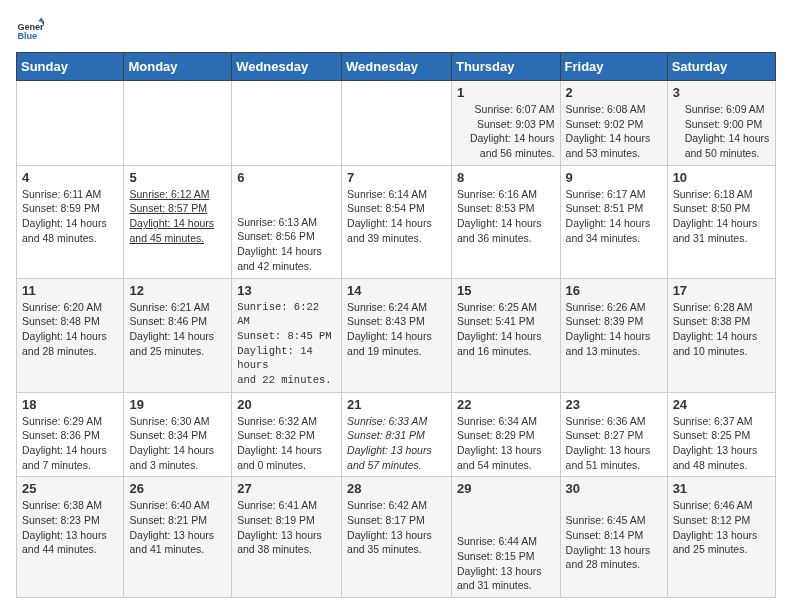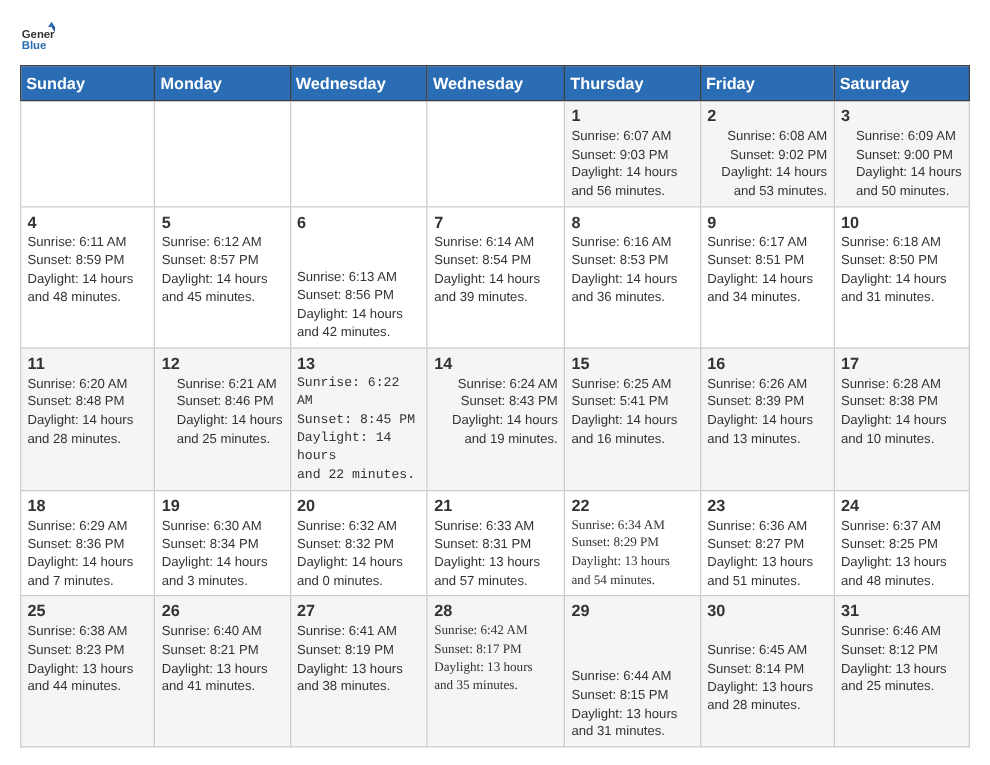--- a/index.html
+++ b/index.html
@@ -126,28 +126,28 @@
       </tr>
   </thead>
   <tbody id="calendar-body">
       <tr>
         <td class="empty-cell"></td>
         <td class="empty-cell"></td>
         <td class="empty-cell"></td>
         <td class="empty-cell"></td>
         <td>
           <span class="day-num">1</span>
-          <div class="day-info" style="white-space: pre-line;">Sunrise: 6:07 AM
+          <div class="day-info" style="white-space: pre-line; text-align: right;">Sunrise: 6:07 AM
 Sunset: 9:03 PM
 Daylight: 14 hours
 and 56 minutes.</div>
         </td>
         <td>
           <span class="day-num">2</span>
-          <div class="day-info" style="white-space: pre-line; text-align: right;">Sunrise: 6:08 AM
+          <div class="day-info" style="white-space: pre-line;">Sunrise: 6:08 AM
 Sunset: 9:02 PM
 Daylight: 14 hours
 and 53 minutes.</div>
         </td>
         <td>
           <span class="day-num">3</span>
           <div class="day-info" style="white-space: pre-line; margin-left: 12px;">Sunrise: 6:09 AM
 Sunset: 9:00 PM
 Daylight: 14 hours
 and 50 minutes.</div>
@@ -156,21 +156,21 @@
       <tr>
         <td>
           <span class="day-num">4</span>
           <div class="day-info" style="white-space: pre-line;">Sunrise: 6:11 AM
 Sunset: 8:59 PM
 Daylight: 14 hours
 and 48 minutes.</div>
         </td>
         <td>
           <span class="day-num">5</span>
-          <div class="day-info" style="white-space: pre-line;">Sunrise: 6:12 AM
+          <div class="day-info" style="white-space: pre-line; text-decoration: underline;">Sunrise: 6:12 AM
 Sunset: 8:57 PM
 Daylight: 14 hours
 and 45 minutes.</div>
         </td>
         <td>
           <span class="day-num">6</span>
           <div class="day-info" style="white-space: pre-line; margin-top: 30px;">Sunrise: 6:13 AM
 Sunset: 8:56 PM
 Daylight: 14 hours
 and 42 minutes.</div>
@@ -207,35 +207,35 @@
       <tr>
         <td>
           <span class="day-num">11</span>
           <div class="day-info" style="white-space: pre-line;">Sunrise: 6:20 AM
 Sunset: 8:48 PM
 Daylight: 14 hours
 and 28 minutes.</div>
         </td>
         <td>
           <span class="day-num">12</span>
-          <div class="day-info" style="white-space: pre-line; margin-left: 12px;">Sunrise: 6:21 AM
+          <div class="day-info" style="white-space: pre-line;">Sunrise: 6:21 AM
 Sunset: 8:46 PM
 Daylight: 14 hours
 and 25 minutes.</div>
         </td>
         <td>
           <span class="day-num">13</span>
           <div class="day-info" style="white-space: pre-line; font-family: Liberation Mono, monospace;">Sunrise: 6:22 AM
 Sunset: 8:45 PM
 Daylight: 14 hours
 and 22 minutes.</div>
         </td>
         <td>
           <span class="day-num">14</span>
-          <div class="day-info" style="white-space: pre-line; text-align: right;">Sunrise: 6:24 AM
+          <div class="day-info" style="white-space: pre-line;">Sunrise: 6:24 AM
 Sunset: 8:43 PM
 Daylight: 14 hours
 and 19 minutes.</div>
         </td>
         <td>
           <span class="day-num">15</span>
           <div class="day-info" style="white-space: pre-line;">Sunrise: 6:25 AM
 Sunset: 5:41 PM
 Daylight: 14 hours
 and 16 minutes.</div>
@@ -272,28 +272,28 @@
         </td>
         <td>
           <span class="day-num">20</span>
           <div class="day-info" style="white-space: pre-line;">Sunrise: 6:32 AM
 Sunset: 8:32 PM
 Daylight: 14 hours
 and 0 minutes.</div>
         </td>
         <td>
           <span class="day-num">21</span>
-          <div class="day-info" style="white-space: pre-line;">Sunrise: 6:33 AM
+          <div class="day-info" style="white-space: pre-line; font-style: italic;">Sunrise: 6:33 AM
 Sunset: 8:31 PM
 Daylight: 13 hours
 and 57 minutes.</div>
         </td>
         <td>
           <span class="day-num">22</span>
-          <div class="day-info" style="white-space: pre-line; font-family: Liberation Serif, serif;">Sunrise: 6:34 AM
+          <div class="day-info" style="white-space: pre-line;">Sunrise: 6:34 AM
 Sunset: 8:29 PM
 Daylight: 13 hours
 and 54 minutes.</div>
         </td>
         <td>
           <span class="day-num">23</span>
           <div class="day-info" style="white-space: pre-line;">Sunrise: 6:36 AM
 Sunset: 8:27 PM
 Daylight: 13 hours
 and 51 minutes.</div>
@@ -323,21 +323,21 @@
         </td>
         <td>
           <span class="day-num">27</span>
           <div class="day-info" style="white-space: pre-line;">Sunrise: 6:41 AM
 Sunset: 8:19 PM
 Daylight: 13 hours
 and 38 minutes.</div>
         </td>
         <td>
           <span class="day-num">28</span>
-          <div class="day-info" style="white-space: pre-line; font-family: Liberation Serif, serif;">Sunrise: 6:42 AM
+          <div class="day-info" style="white-space: pre-line;">Sunrise: 6:42 AM
 Sunset: 8:17 PM
 Daylight: 13 hours
 and 35 minutes.</div>
         </td>
         <td>
           <span class="day-num">29</span>
           <div class="day-info" style="white-space: pre-line; margin-top: 38px;">Sunrise: 6:44 AM
 Sunset: 8:15 PM
 Daylight: 13 hours
 and 31 minutes.</div>

